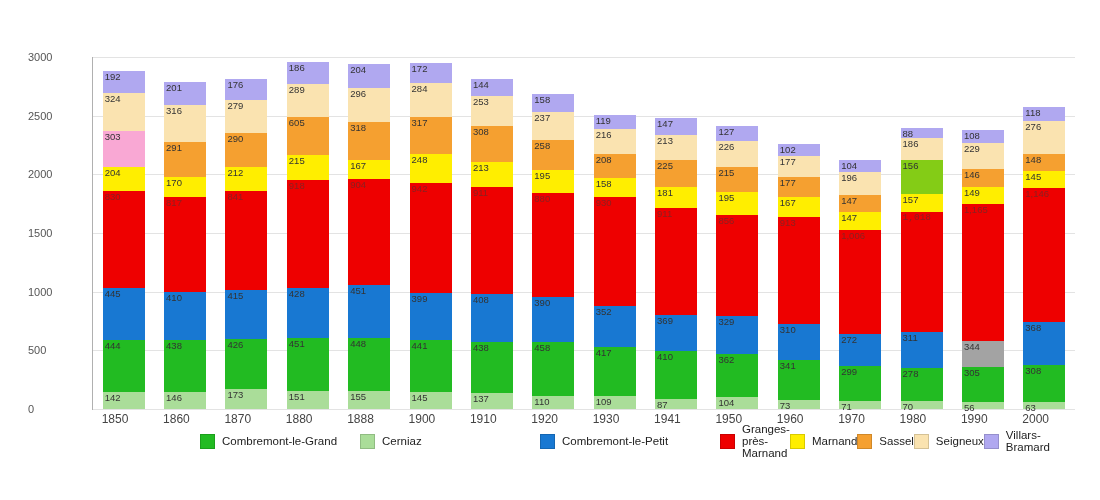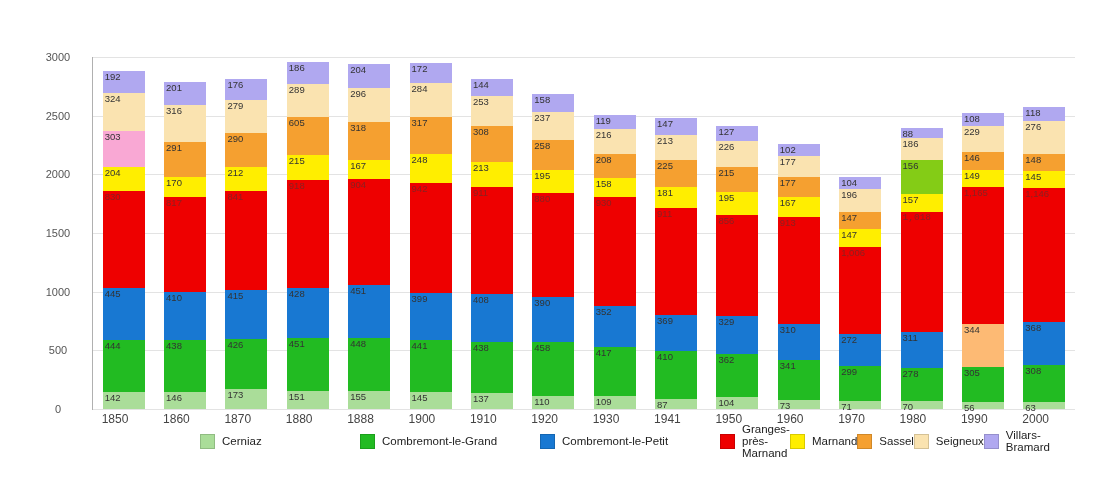--- a/index.html
+++ b/index.html
@@ -32,21 +32,21 @@
   .gridline {
     position: absolute;
     left: 0;
     width: 100%;
     height: 1px;
     background: #e3e3e3;
   }
   .ytick-label {
     position: absolute;
     right: 1012px;
-    text-align: center;
+    text-align: left;
     width: 60px;
     font-size: 11px;
     color: #555;
     transform: translateY(-50%);
   }
   .bars {
     position: absolute;
     left: 0;
     bottom: 0;
     width: 100%;
@@ -452,21 +452,21 @@
           </div>
           <div class="seg" style="height: 22.9973px; background: rgb(250, 227, 176);">
             <span>196</span>
           </div>
           <div class="seg" style="height: 17.248px; background: rgb(245, 160, 48);">
             <span>147</span>
           </div>
           <div class="seg" style="height: 17.248px; background: rgb(255, 238, 0);">
             <span>147</span>
           </div>
-          <div class="seg dark-label" style="height: 87px; background: rgb(238, 0, 0); padding-left: 40px;">
+          <div class="seg dark-label" style="height: 104px; background: rgb(238, 0, 0); padding-left: 40px;">
             <span>1,006</span>
           </div>
           <div class="seg" style="height: 31.9147px; background: rgb(24, 120, 210);">
             <span>272</span>
           </div>
           <div class="seg" style="height: 35.0827px; background: rgb(34, 187, 34);">
             <span>299</span>
           </div>
           <div class="seg" style="height: 8.33067px; background: rgb(170, 221, 153);">
             <span>71</span>
@@ -507,21 +507,21 @@
           </div>
           <div class="seg" style="height: 17.1307px; background: rgb(245, 160, 48);">
             <span>146</span>
           </div>
           <div class="seg" style="height: 17.4827px; background: rgb(255, 238, 0);">
             <span>149</span>
           </div>
           <div class="seg dark-label" style="height: 136.693px; background: rgb(238, 0, 0);">
             <span>1,165</span>
           </div>
-          <div class="seg" style="height: 43px; background: #fdba74;">
+          <div class="seg" style="height: 26px; background: #a3a3a3;">
             <span>344</span>
           </div>
           <div class="seg" style="height: 35.7867px; background: rgb(34, 187, 34);">
             <span>305</span>
           </div>
           <div class="seg" style="height: 6.57067px; background: rgb(170, 221, 153);">
             <span>56</span>
           </div>
         </div>
         <div class="bar-col">
@@ -577,26 +577,26 @@
       <div class="xtick">1950</div>
       <div class="xtick">1960</div>
       <div class="xtick">1970</div>
       <div class="xtick">1980</div>
       <div class="xtick">1990</div>
       <div class="xtick">2000</div>
     </div>
 
   <div class="legend" id="legend">
       <div class="legend-item">
+        <span class="swatch" style="background: rgb(34, 187, 34);"></span>
+        <span>Combremont-le-Grand</span>
+      </div>
+      <div class="legend-item">
         <span class="swatch" style="background: rgb(170, 221, 153);"></span>
         <span>Cerniaz</span>
-      </div>
-      <div class="legend-item">
-        <span class="swatch" style="background: rgb(34, 187, 34);"></span>
-        <span>Combremont-le-Grand</span>
       </div>
       <div class="legend-item">
         <span class="swatch" style="background: rgb(24, 120, 210);"></span>
         <span>Combremont-le-Petit</span>
       </div>
       <div class="legend-item">
         <span class="swatch" style="background: rgb(238, 0, 0);"></span>
         <span>Granges-près-Marnand</span>
       </div>
       <div class="legend-item">

